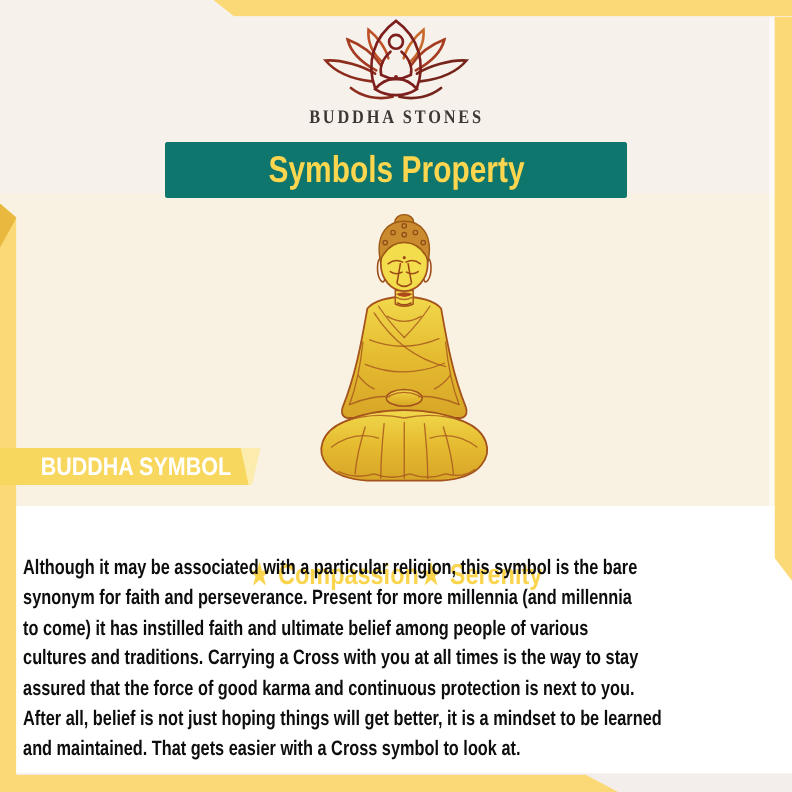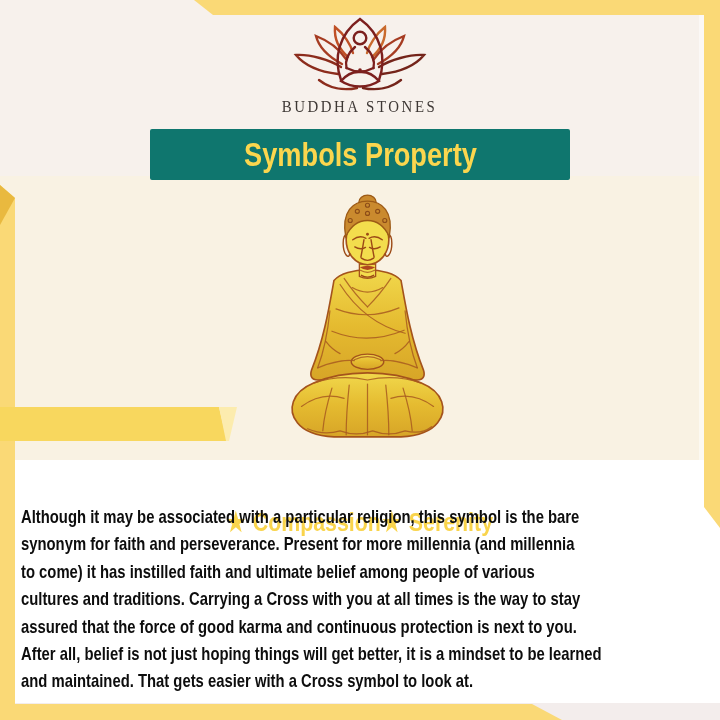--- a/index.html
+++ b/index.html
@@ -21,21 +21,21 @@
   .left-bar{left:0;top:185px;width:15px;height:535px;
     clip-path:polygon(0 0,15px 13px,15px 535px,0 535px);}
   .left-fold{left:0;top:185px;width:15px;height:40px;background:#e9b93f;
     clip-path:polygon(0 0,15px 13px,0 40px);}
   .bottom-bar{left:0;top:704px;width:562px;height:16px;
     clip-path:polygon(0 0,532px 0,562px 16px,0 16px);}
   .edge-glow-right{left:699px;top:15px;width:5px;height:492px;background:rgba(255,255,255,.5);}
   
   .lotus{left:285px;top:14px;width:150px;height:84px;}
   .brand-name{left:0;top:96px;width:720px;text-align:center;
-    font-family:"Liberation Serif",serif;font-size:17.5px;color:#3e3835;}
+    font-family:"Liberation Serif",serif;font-size:17.5px;color:#3e3835;font-weight:bold;}
   .brand-name span{display:inline-block;letter-spacing:3px;transform:scaleX(.85);}
   
   .banner{left:150px;top:129px;width:420px;height:51px;background:#0f766e;border-radius:2px;
     text-align:center;line-height:51px;}
   .banner span{display:inline-block;font-size:34px;font-weight:bold;color:#fbd64e;transform:scaleX(.8);}
   
   .buddha{left:281px;top:189px;width:173px;height:254px;}
   
   .ribbon{left:0;top:407px;width:238px;height:34px;background:transparent;}
   .ribbon-main{left:0;top:0;width:238px;height:34px;background:#f8d75e;
@@ -163,20 +163,23 @@
     <path class="ft" d="M81.5 50 Q79.5 62 78.5 67"></path>
     <path class="ft" d="M88.5 50 Q90.5 62 91.5 67"></path>
     <path class="ft" d="M79 68 Q85 72.5 91 68"></path>
     <path d="M77.5 77 Q85 74 92.5 77 Q85 82.5 77.5 77 Z" fill="#b0481e"></path>
     <path class="ft" d="M79 85 Q85 88.5 91 85"></path>
   </svg>
 
   <div class="abs ribbon">
     <div class="abs ribbon-main"></div>
     <div class="abs ribbon-tail"></div>
+    <div class="abs ribbon-label">
+      <span>BUDDHA SYMBOL</span>
+    </div>
   </div>
 
   <div class="abs props">
     <div class="inner">
       <span class="star">★</span><span>Compassion</span><span class="star star2">★</span><span>Serenity</span>
     </div>
   </div>
 
   <div class="abs desc">Although it may be associated with a particular religion, this symbol is the bare
 synonym for faith and perseverance. Present for more millennia (and millennia

